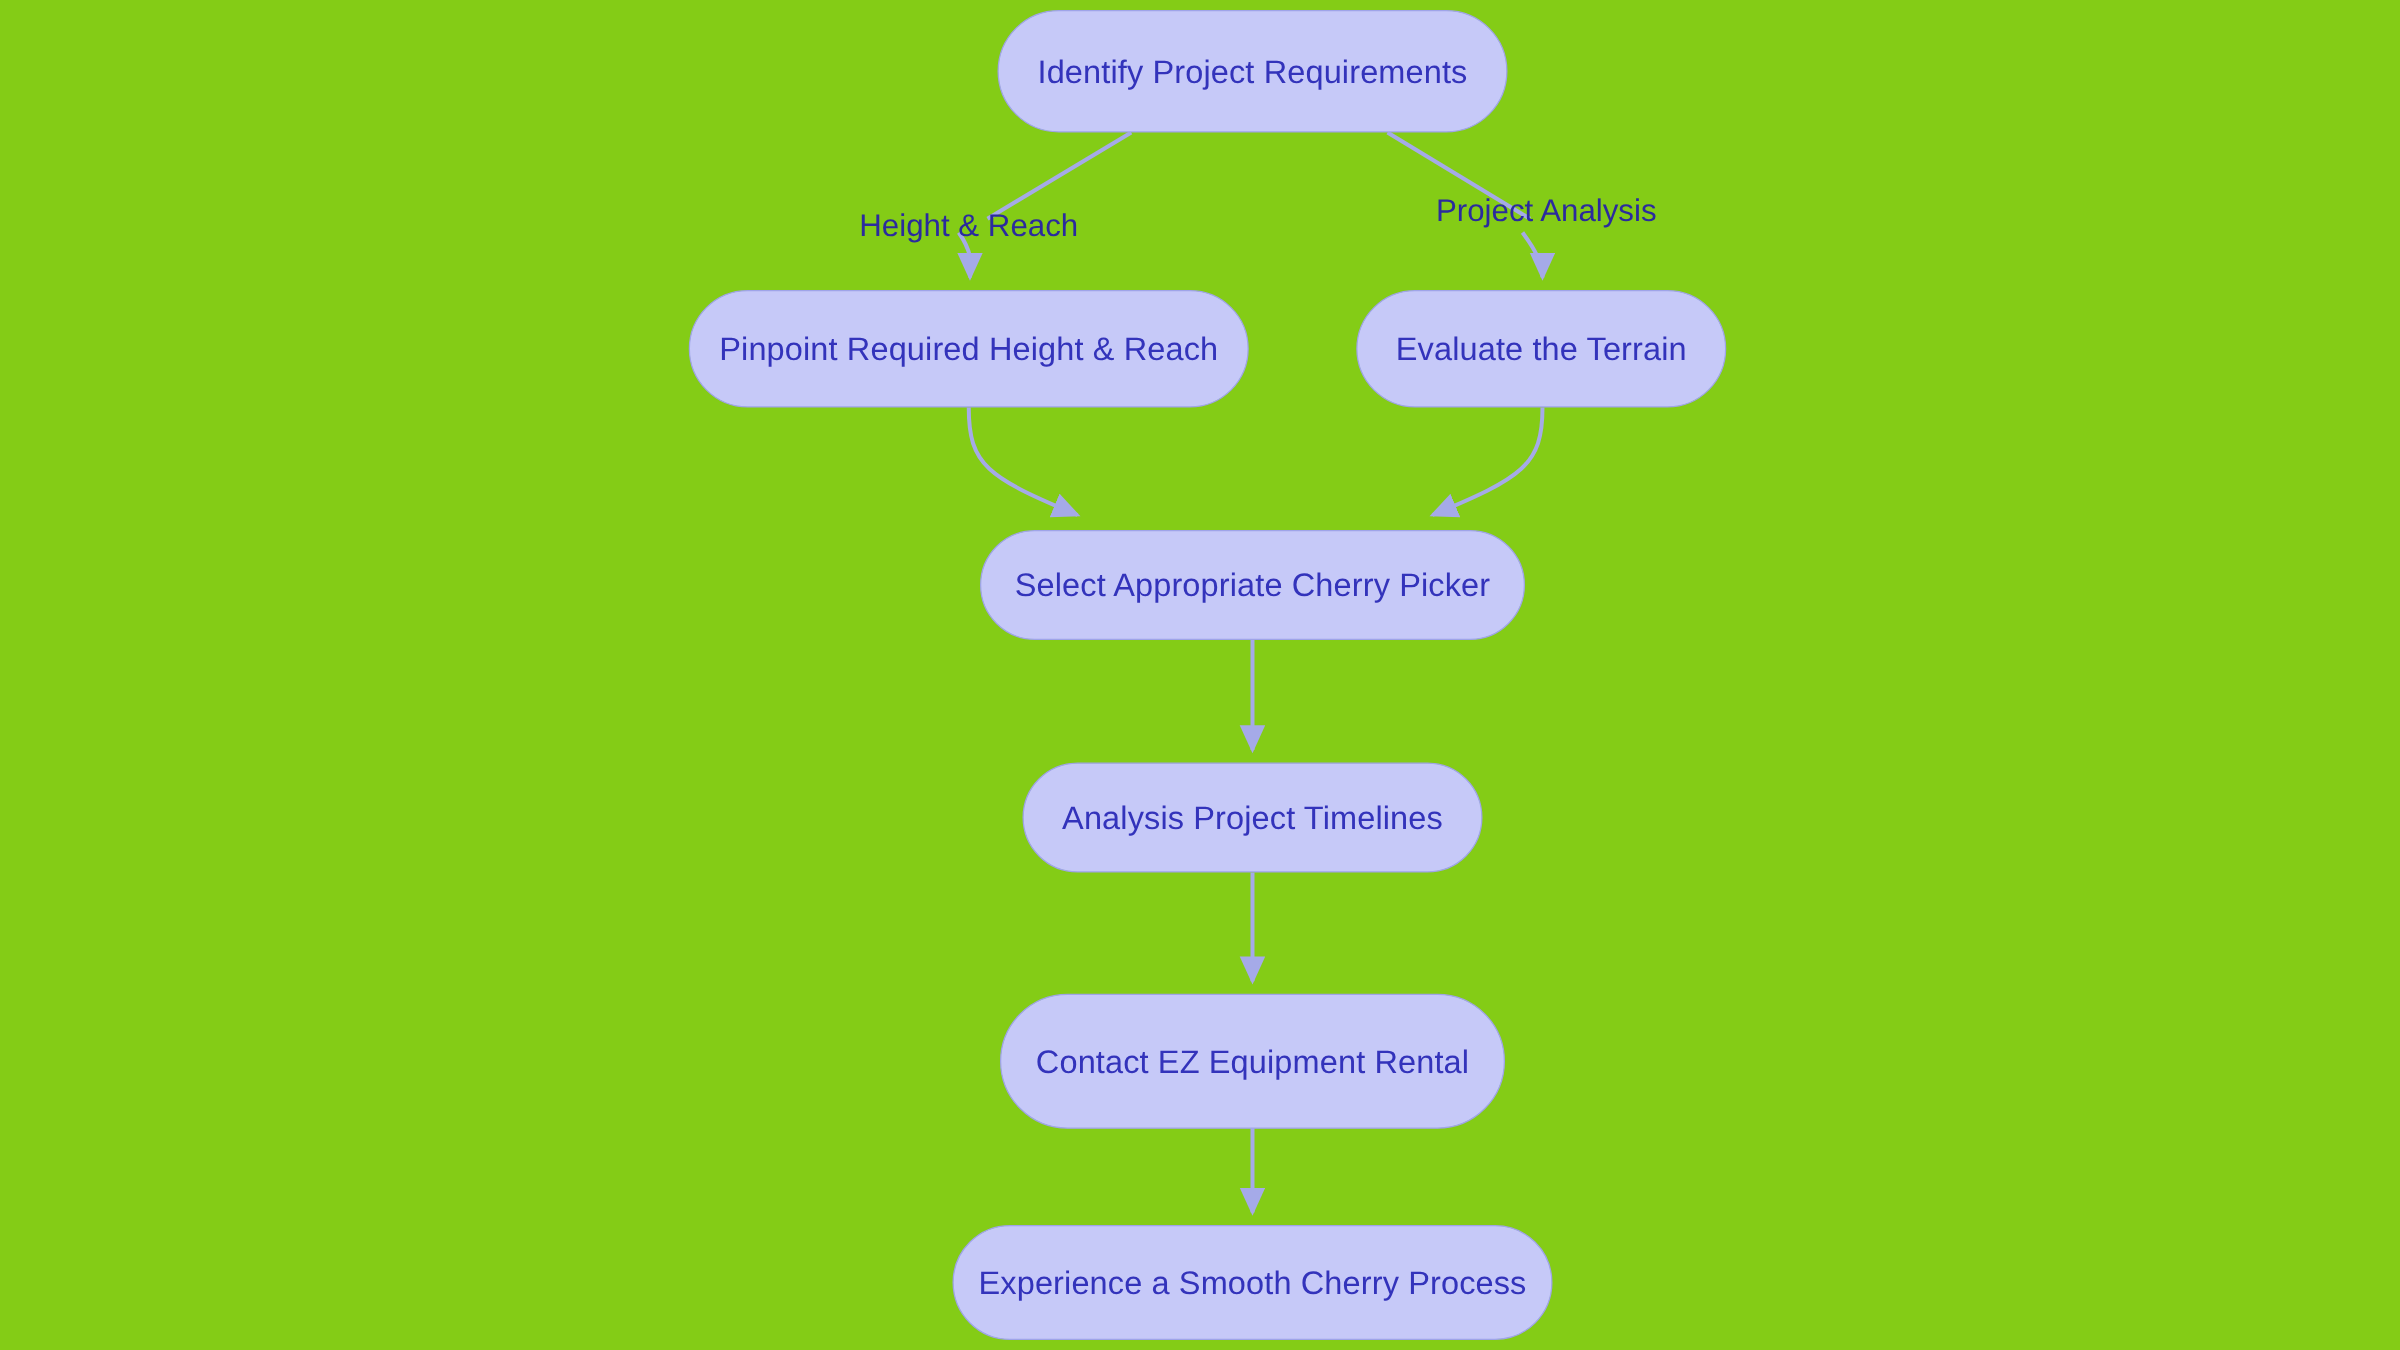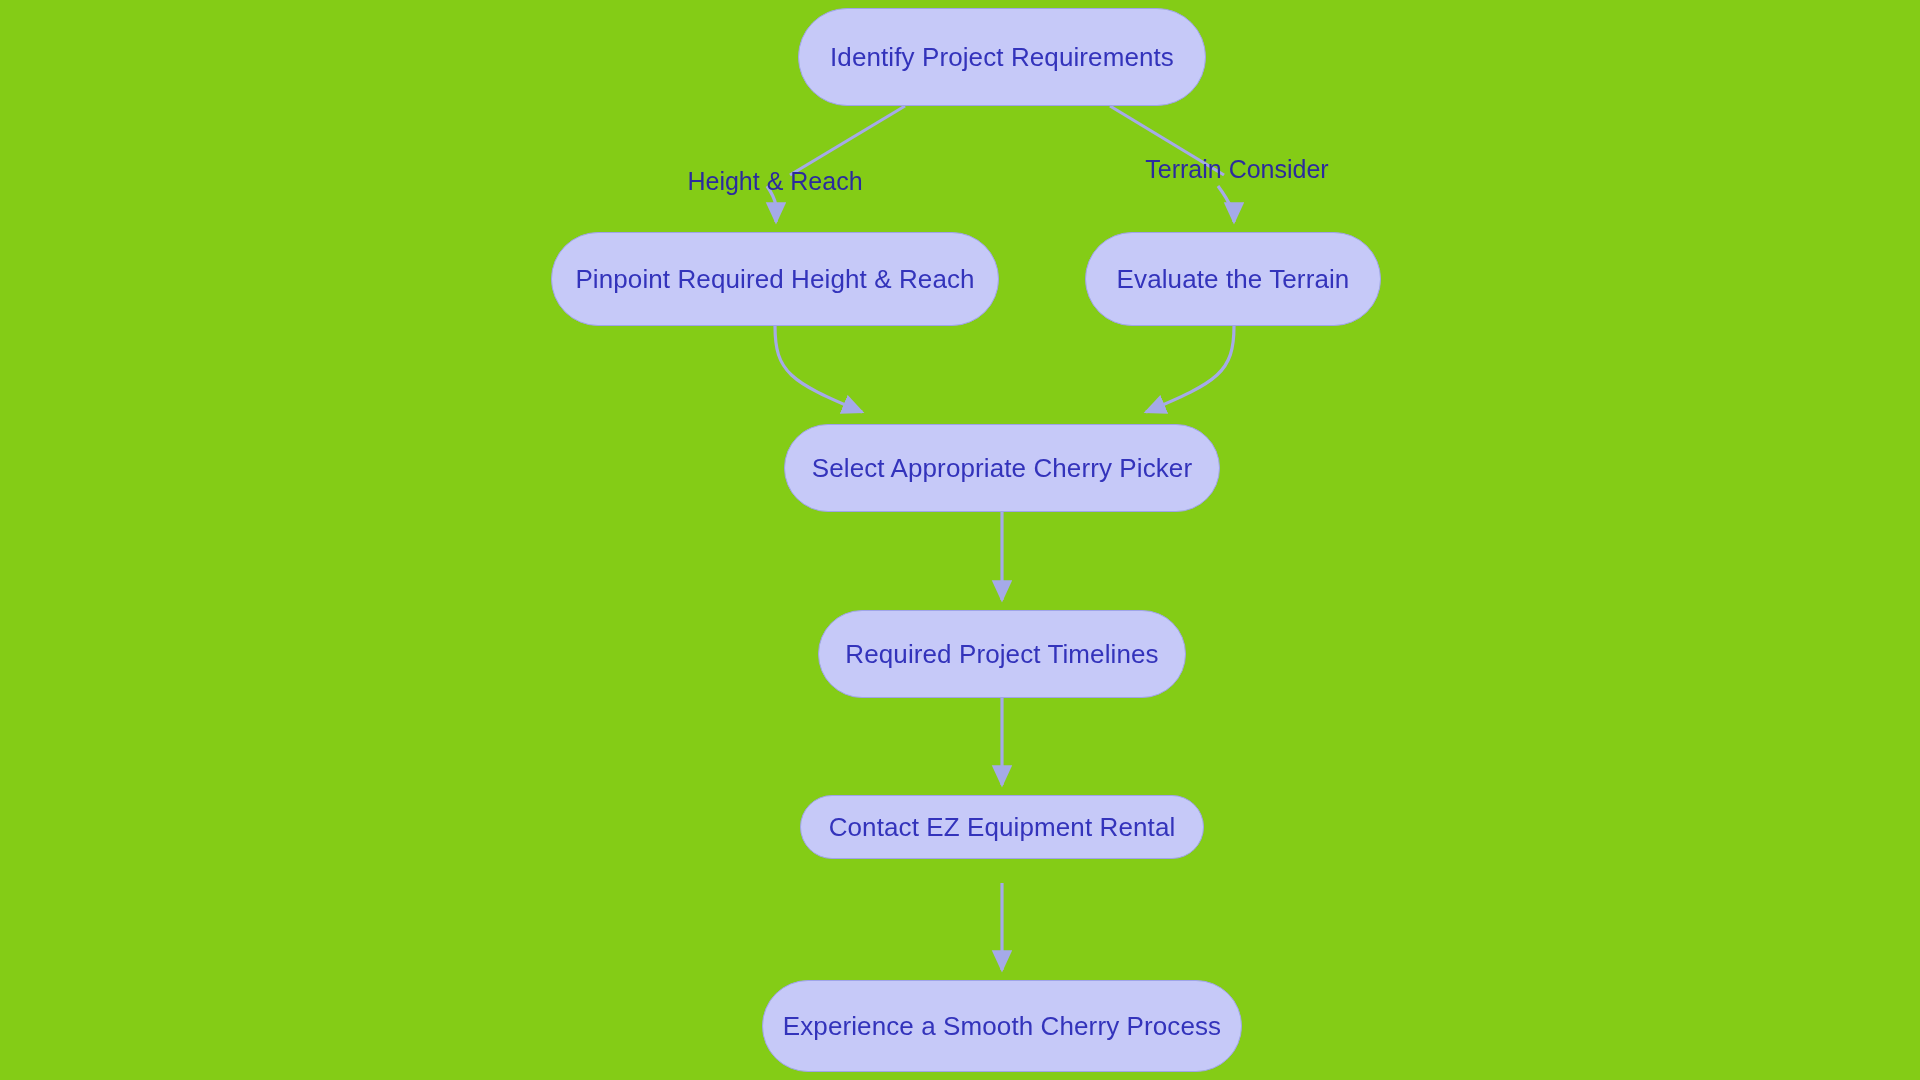--- a/index.html
+++ b/index.html
@@ -94,28 +94,28 @@
 
   <div class="node" style="left:1085px; top:232px; width:296px; height:94px;text-align:center;">
     <span>Evaluate the Terrain</span>
   </div>
 
   <div class="node" style="left:784px; top:424px; width:436px; height:88px;">
     <span>Select Appropriate Cherry Picker</span>
   </div>
 
   <div class="node" style="left:818px; top:610px; width:368px; height:88px;">
-    <span>Required Project Timelines</span>
+    <span>Analysis Project Timelines</span>
   </div>
 
-  <div class="node" style="left:800px; top:795px; width:404px; height:64px;">
+  <div class="node" style="left:800px; top:795px; width:404px; height:108px;">
     <span>Contact EZ Equipment Rental</span>
   </div>
 
   <div class="node" style="left:762px; top:980px; width:480px; height:92px;">
     <span>Experience a Smooth Cherry Process</span>
   </div>
 
   <div class="edge-label" style="left:775px; top:167px;">Height &amp; Reach</div>
 
-  <div class="edge-label" style="left:1237px; top:155px;">Terrain Consider</div>
+  <div class="edge-label" style="left:1237px; top:155px;">Project Analysis</div>
 
 </div>
 
 </body></html>

